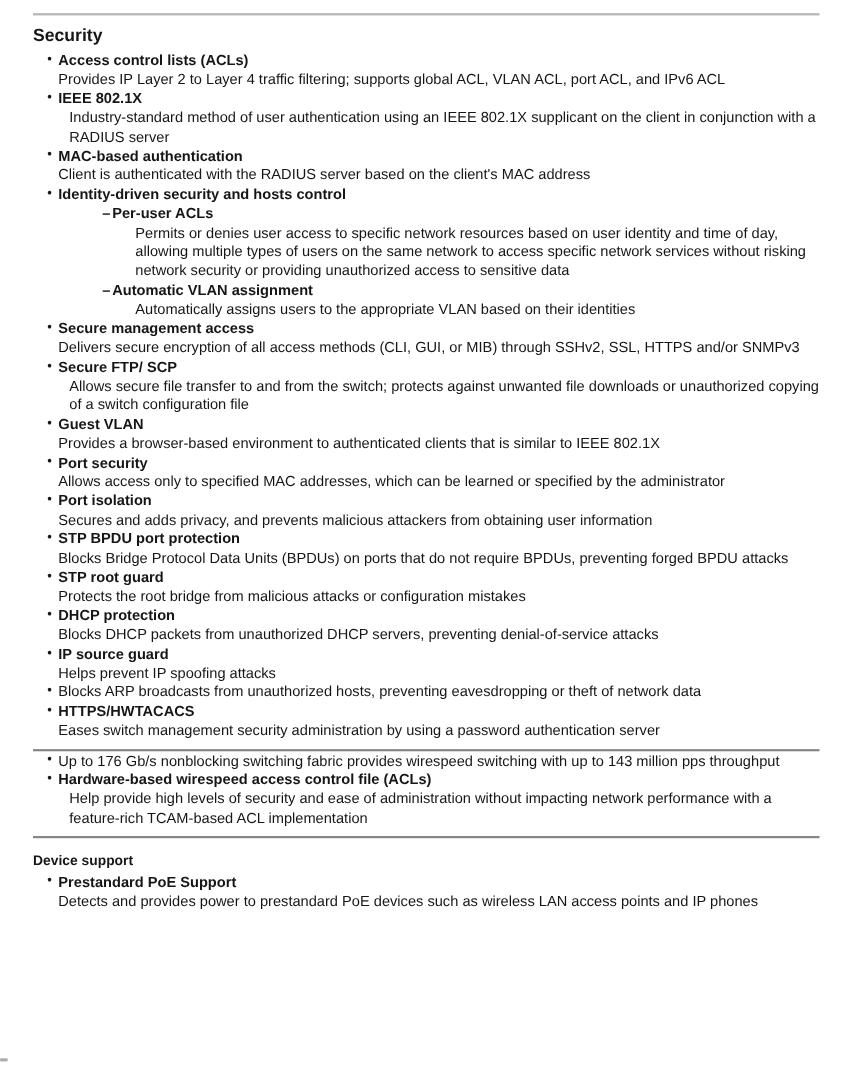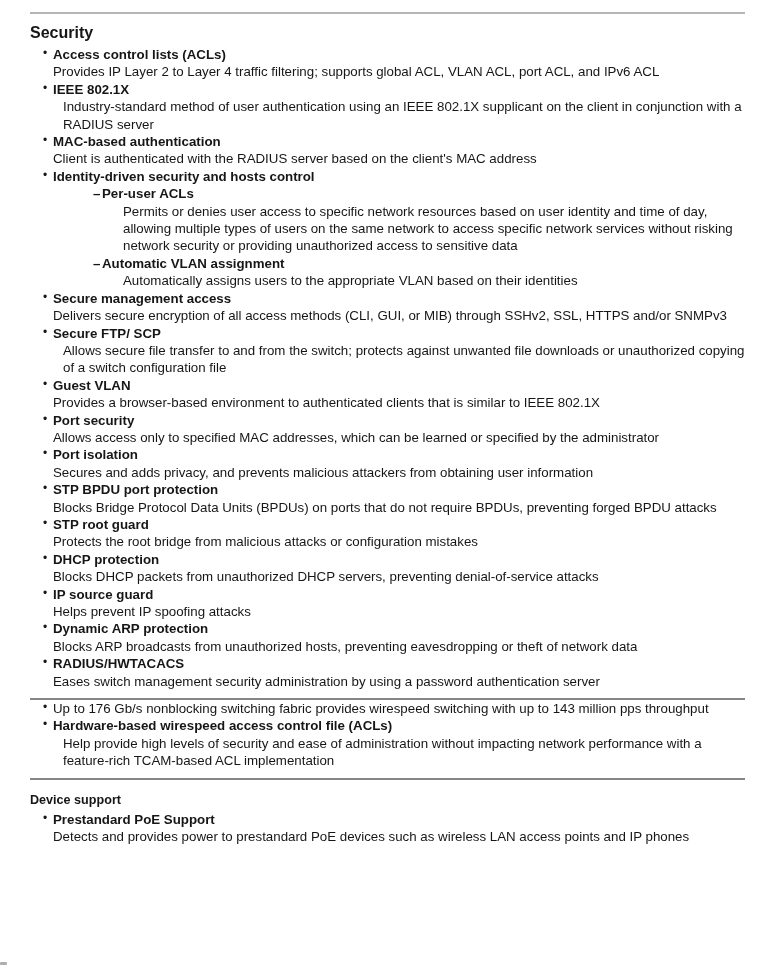--- a/index.html
+++ b/index.html
@@ -118,26 +118,25 @@
       <div class="item-title">DHCP protection</div>
       <div class="item-desc">Blocks DHCP packets from unauthorized DHCP servers, preventing denial-of-service attacks</div>
     </li>
     <li class="item">
       <span class="bullet">•</span>
       <div class="item-title">IP source guard</div>
       <div class="item-desc">Helps prevent IP spoofing attacks</div>
     </li>
     <li class="item">
       <span class="bullet">•</span>
-      <div class="item-title">Dynamic ARP protection</div>
       <div class="item-desc">Blocks ARP broadcasts from unauthorized hosts, preventing eavesdropping or theft of network data</div>
     </li>
     <li class="item">
       <span class="bullet">•</span>
-      <div class="item-title">RADIUS/HWTACACS</div>
+      <div class="item-title">HTTPS/HWTACACS</div>
       <div class="item-desc">Eases switch management security administration by using a password authentication server</div>
     </li>
   </ul>
 
   <hr class="rule rule-perf">
 
   <ul class="features">
     <li class="item">
       <span class="bullet">•</span>
       <div class="item-desc">Up to 176 Gb/s nonblocking switching fabric provides wirespeed switching with up to 143 million pps throughput</div>

